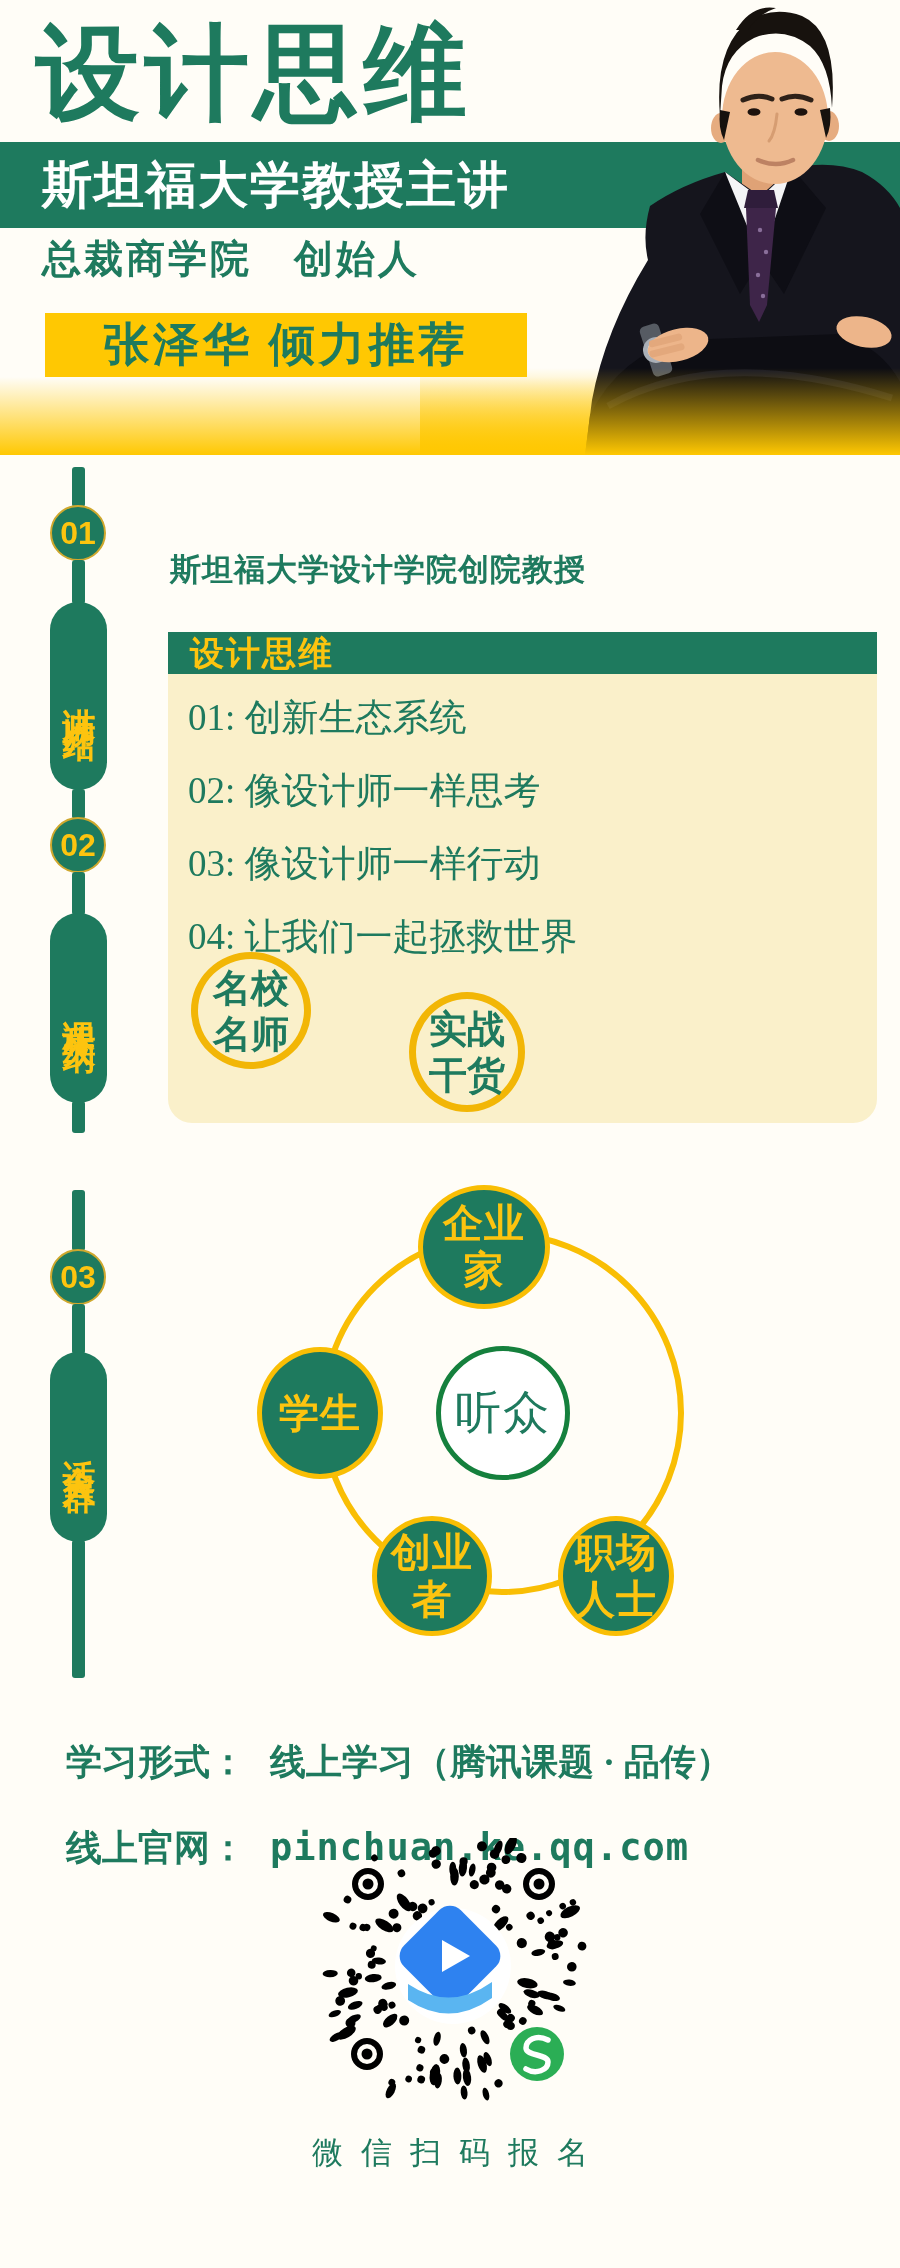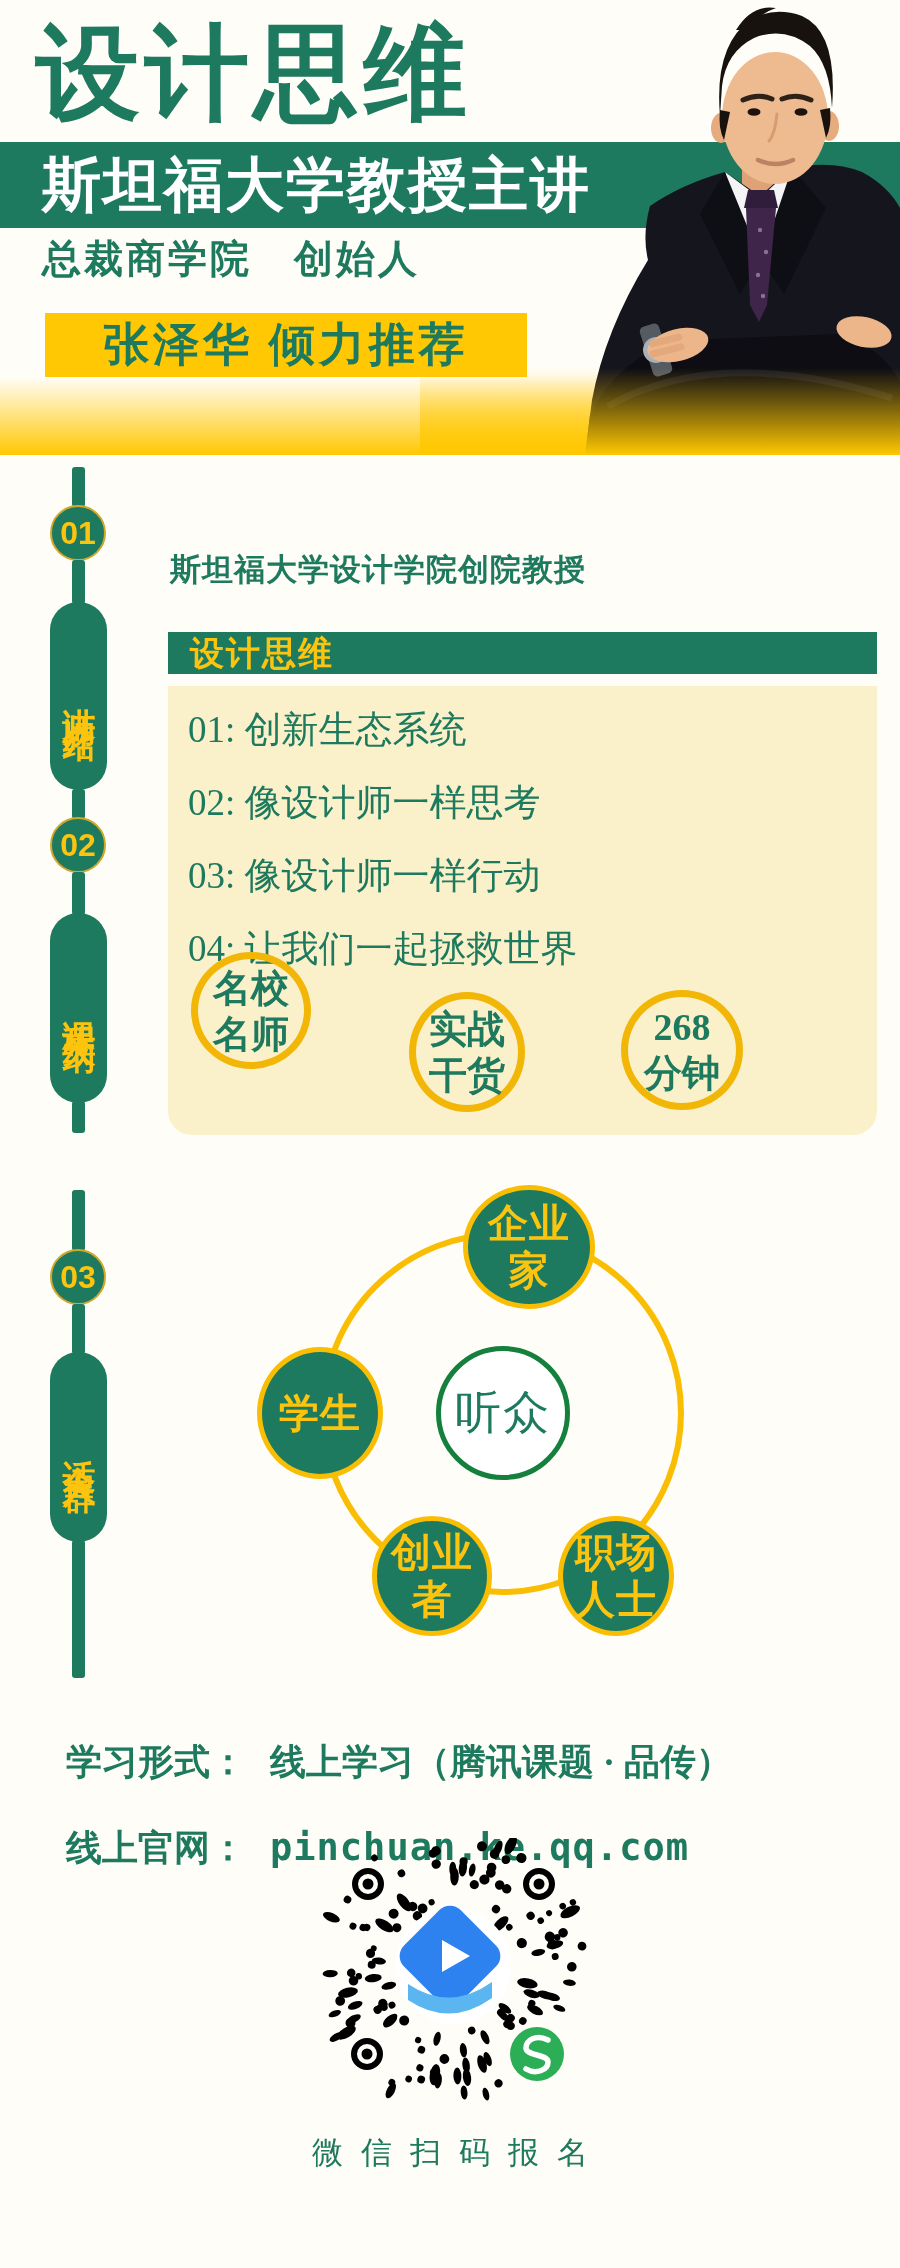--- a/index.html
+++ b/index.html
@@ -5,21 +5,21 @@
   html,body{margin:0;padding:0;background:#e8e8e8;}
   .page{position:relative;width:900px;height:2268px;margin:0 auto;background:#fffdf7;overflow:hidden;
         font-family:"Liberation Sans","DejaVu Sans",sans-serif;}
   .serif{font-family:"Liberation Serif","DejaVu Serif",serif;}
 
   
   .hdr{position:absolute;left:0;top:0;width:900px;height:455px;}
   .hdr-title{position:absolute;left:36px;top:8px;font-size:104px;font-weight:900;letter-spacing:5px;
              color:#1e7a5e;line-height:130px;white-space:nowrap;}
   .hdr-band{position:absolute;left:0;top:142px;width:900px;height:86px;background:#1e7a5e;}
-  .hdr-band span{position:absolute;left:42px;top:0;line-height:86px;font-size:59px;font-weight:bold;
+  .hdr-band span{position:absolute;left:42px;top:0;line-height:86px;font-size:50px;font-weight:bold;
                  color:#ffffff;letter-spacing:2px;white-space:nowrap;}
   .hdr-founder{position:absolute;left:42px;top:232px;font-size:39px;font-weight:bold;color:#1e7a5e;
                letter-spacing:3px;white-space:nowrap;}
   .hdr-grad{position:absolute;left:0;top:377px;width:900px;height:78px;
             background:linear-gradient(#fffdf7,#ffc802);}
   .hdr-rec{position:absolute;left:45px;top:313px;width:482px;height:64px;background:#ffc802;
            display:flex;align-items:center;justify-content:center;}
   .hdr-rec span{font-size:46px;font-weight:bold;color:#1e7a5e;letter-spacing:4px;white-space:nowrap;}
   .portrait{position:absolute;left:420px;top:0;width:480px;height:455px;}
 
@@ -34,38 +34,38 @@
                 font-weight:bold;letter-spacing:7px;}
 
   
   .inst-name{position:absolute;left:170px;top:484px;font-size:46px;font-weight:900;color:#1e7a5e;letter-spacing:2px;}
   .inst-title{position:absolute;left:170px;top:549px;font-size:31px;font-weight:bold;color:#1e7a5e;letter-spacing:1px;}
 
   
   .panel-bar{position:absolute;left:168px;top:632px;width:709px;height:42px;background:#1e7a5e;}
   .panel-bar span{position:absolute;left:22px;line-height:42px;font-size:34px;font-weight:bold;color:#fdc40f;letter-spacing:2px;}
   .panel-body{position:absolute;left:168px;top:674px;width:709px;height:449px;background:#faf0ca;
-              border-radius:0 0 24px 24px;box-sizing:border-box;padding:24px 0 0 20px;margin-top:12px;}
+              border-radius:0 0 24px 24px;box-sizing:border-box;padding:24px 0 0 20px;}
   .course-item{font-family:"Liberation Serif","DejaVu Serif",serif;font-size:37px;color:#1e7a5e;
                line-height:40px;margin-bottom:33px;white-space:nowrap;}
   .badge{position:absolute;border:7px solid #f2b606;border-radius:50%;box-sizing:border-box;
          display:flex;flex-direction:column;align-items:center;justify-content:center;
          font-family:"Liberation Serif","DejaVu Serif",serif;font-size:38px;color:#1e7a5e;line-height:46px;font-weight:bold;}
 
   
   .ring{position:absolute;left:320px;top:1231px;width:364px;height:364px;border:6px solid #f9be04;
         border-radius:50%;box-sizing:border-box;}
   .aud{position:absolute;background:#1e7a5e;border:5px solid #f9be04;border-radius:50%;box-sizing:border-box;
        display:flex;flex-direction:column;align-items:center;justify-content:center;
        color:#fdc40f;font-size:40px;font-weight:bold;line-height:47px;letter-spacing:1px;}
   .aud-center{position:absolute;left:436px;top:1346px;width:134px;height:134px;background:#ffffff;
               border:5px solid #15803d;border-radius:50%;box-sizing:border-box;display:flex;align-items:center;
               justify-content:center;font-family:"Liberation Serif","DejaVu Serif",serif;
               font-size:46px;color:#1e7a5e;letter-spacing:2px;}
-  .g0{left:463px;top:1185px;width:132px;height:124px;}
+  .g0{left:418px;top:1185px;width:132px;height:124px;}
   .g1{left:628px;top:1345px;width:120px;height:136px;}
   .g2{left:558px;top:1516px;width:116px;height:120px;}
   .g3{left:372px;top:1516px;width:120px;height:120px;}
   .g4{left:257px;top:1347px;width:126px;height:132px;}
 
   
   .f-line{position:absolute;left:66px;white-space:nowrap;font-family:"Liberation Serif","DejaVu Serif",serif;
           font-size:36px;font-weight:bold;color:#1e7a5e;}
   .f1{top:1738px;}
   .f2{top:1824px;}
@@ -193,24 +193,20 @@
     <div class="course-item">03: 像设计师一样行动</div>
     <div class="course-item">04: 让我们一起拯救世界</div>
   </div>
   <div class="badge" style="left:191px;top:952px;width:120px;height:117px;">
     <span>名校</span>
     <span>名师</span>
   </div>
   <div class="badge" style="left:409px;top:992px;width:116px;height:120px;">
     <span>实战</span>
     <span>干货</span>
-  </div>
-  <div class="badge" style="left:621px;top:990px;width:122px;height:120px;">
-    <span>268</span>
-    <span>分钟</span>
   </div>
 
   <div class="ring"></div>
   <div class="aud g0">
     <span>企业</span>
     <span>家</span>
   </div>
   <div class="aud g2">
     <span>职场</span>
     <span>人士</span>

